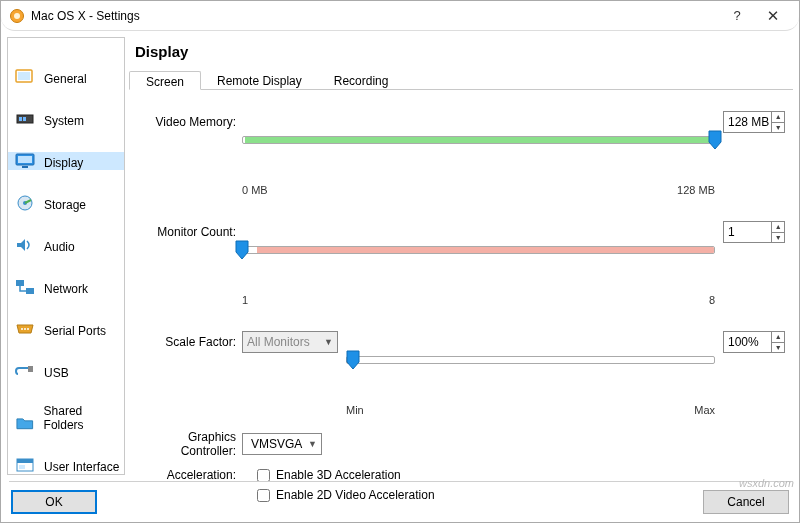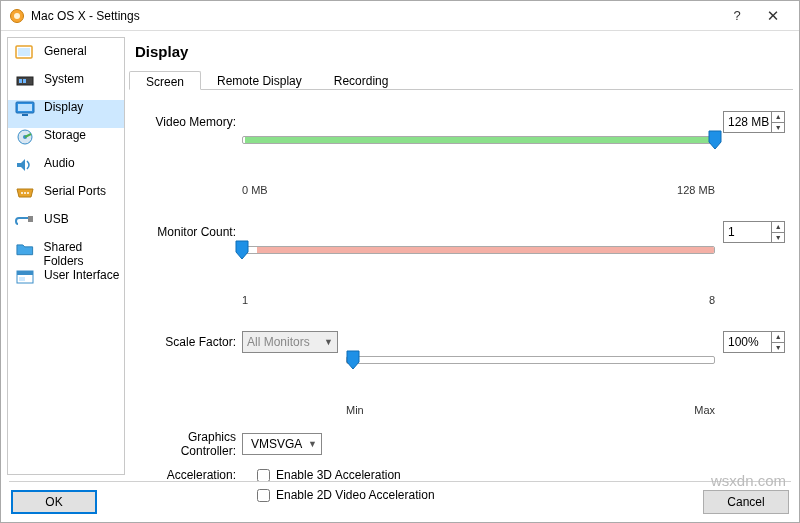--- a/index.html
+++ b/index.html
@@ -1,25 +1,25 @@
 <!DOCTYPE html>
 <html><head>
 <meta charset="utf-8">
 <style>
   * { box-sizing: border-box; }
   html, body { margin:0; padding:0; font-family: "Segoe UI", Tahoma, sans-serif; font-size:12px; background:#fff; color:#000; }
   .window { width:800px; height:523px; border:1px solid #aaa; display:flex; flex-direction:column; }
-  .titlebar { height:30px; border-bottom:1px solid #ddd; display:flex; align-items:center; padding:0 8px; }
+  .titlebar { height:30px; border-bottom:1px solid #ddd; display:flex; align-items:center; padding:0 8px;border-radius:14px; }
   .titlebar .app-icon { width:16px; height:16px; margin-right:6px; display:flex; align-items:center; justify-content:center; }
   .titlebar .title { flex:1; }
   .titlebar .tb-btn { width:36px; text-align:center; font-size:13px; color:#333; }
   .titlebar .tb-btn.close { font-size:15px; }
   .body { flex:1; display:flex; padding:6px; gap:4px; min-height:0; }
   .sidebar { width:118px; border:1px solid #c8c8c8; background:#fff; display:flex; flex-direction:column; padding-top:6px; }
-  .sidebar .item { display:flex; align-items:flex-start; height:28px; padding-left:6px; gap:8px; cursor:default; }
+  .sidebar .item { display:flex; align-items:flex-end; height:28px; padding-left:6px; gap:8px; cursor:default;margin-top:24px; }
   .sidebar .item .icon { width:22px; height:18px; display:flex; align-items:center; justify-content:center; }
   .sidebar .item.active { background:#cde8ff; }
   .main { flex:1; display:flex; flex-direction:column; min-width:0; }
   .heading { font-size:15px; font-weight:600; padding:6px 6px 10px 6px; }
   .tabs { display:flex; border-bottom:1px solid #c8c8c8; height:24px; position:relative;text-align:center; }
   .tab { padding:3px 16px 0 16px; position:relative; top:1px; }
   .tab.active { border:1px solid #c8c8c8; border-bottom:1px solid #fff; background:#fff; border-top-left-radius:2px; border-top-right-radius:2px; }
   .panel { padding:10px 8px 0 8px; }
   .row { display:flex; align-items:center; margin-bottom:2px; }
   .row + .ticks { margin-bottom:14px; }
@@ -38,21 +38,21 @@
   .spinner .spin div:first-child { border-bottom:1px solid #888; }
   .combo { height:22px; border:1px solid #888; display:flex; align-items:center; padding:0 4px; min-width:96px; background:#fff; }
   .combo.disabled { background:#eee; color:#888; }
   .combo .arrow { margin-left:auto; font-size:9px; color:#555; }
   .chk-row { display:flex; align-items:center; margin-bottom:6px;margin-left:15px; }
   .chk-row input { margin:0 6px 0 0; width:13px; height:13px; }
   .footer { display:flex; justify-content:space-between; align-items:center; gap:8px; padding:8px 10px; }
   .btn { width:86px; height:24px; background:#e1e1e1; border:1px solid #adadad; display:flex; align-items:center; justify-content:center; }
   .btn.primary { border:2px solid #0078d7; background:#e1e1e1; }
   hr.footer-sep { border:none; border-top:1px solid #d0d0d0; margin:0 8px; }
-  .watermark { position:absolute; right:14px; bottom:34px; color:#bbb; font-size:15px; }
+  .watermark { position:absolute; right:6px; bottom:34px; color:#bbb; font-size:11px;font-style:italic; }
 </style>
 </head>
 <body>
 
 <div class="window">
 
   <div class="titlebar">
     <span class="app-icon">
       <svg viewBox="0 0 16 16">
           <circle cx="8" cy="8" r="6.5" fill="#f7a531" stroke="#c97d0c"></circle>
@@ -111,20 +111,30 @@
             <svg viewBox="0 0 22 18">
               <path d="M3 7 L7 7 L11 3 L11 15 L7 11 L3 11 Z" fill="#3a8ec9"></path>
               <path d="M13 5 Q17 9 13 13" fill="none" stroke="#3a8ec9" stroke-width="1.5"></path>
             </svg>
           </span>
         <span>Audio</span>
       </div>
       <div class="item">
         <span class="icon">
             <svg viewBox="0 0 22 18">
+              <rect x="2" y="2" width="8" height="6" fill="#3a8ec9"></rect>
+              <rect x="12" y="10" width="8" height="6" fill="#3a8ec9"></rect>
+              <path d="M6 8 L6 13 L12 13" fill="none" stroke="#3a8ec9" stroke-width="1.5"></path>
+            </svg>
+          </span>
+        <span>Network</span>
+      </div>
+      <div class="item">
+        <span class="icon">
+            <svg viewBox="0 0 22 18">
               <path d="M3 5 L19 5 L17 13 L5 13 Z" fill="#e7a32b" stroke="#b57c15"></path>
               <circle cx="8" cy="9" r="1" fill="#fff"></circle>
               <circle cx="11" cy="9" r="1" fill="#fff"></circle>
               <circle cx="14" cy="9" r="1" fill="#fff"></circle>
             </svg>
           </span>
         <span>Serial Ports</span>
       </div>
       <div class="item">
         <span class="icon">

